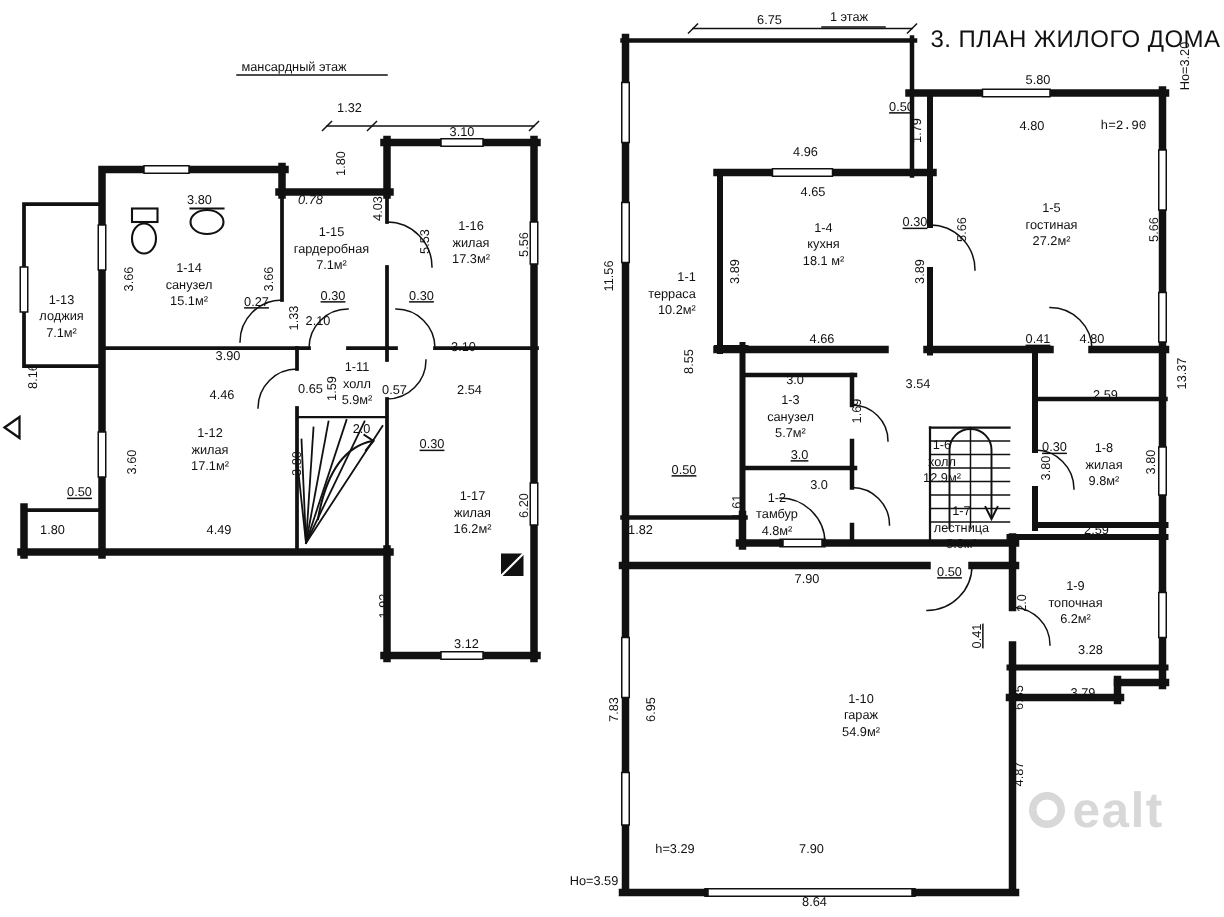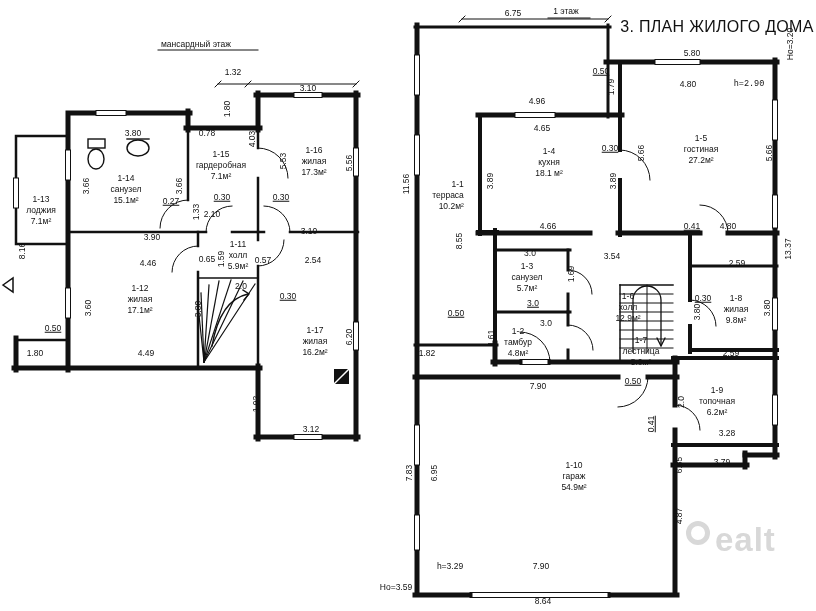--- a/index.html
+++ b/index.html
@@ -16,21 +16,21 @@
   .room { position:absolute; transform:translate(-50%,-50%); text-align:center;
           font-size:8.5px; line-height:1.3; white-space:nowrap; color:#111; }
   .room .rl { display:block; }
 
   .page-title { position:absolute; left:717px; top:27px; transform:translate(-50%,-50%);
                 font-size:16px; letter-spacing:0.3px; white-space:nowrap;text-align:right; }
   .floor-label { position:absolute; transform:translate(-50%,-50%); font-size:8.5px; white-space:nowrap; }
   .floor-label.attic { left:196px; top:44px; }
   .floor-label.first { left:566px; top:11px; }
 
-  .watermark { position:absolute; left:686px; top:521px; display:flex; align-items:flex-start; gap:5px;
+  .watermark { position:absolute; left:686px; top:521px; display:flex; align-items:center; gap:5px;
                color:#d8d8d8; font-weight:bold; font-size:33px; letter-spacing:1px; user-select:none; }
   .watermark .wm-circle { width:24px; height:24px; border:5px solid #d8d8d8; border-radius:50%; }
 </style>
 </head>
 <body>
 
 <div class="canvas">
 
   <svg width="816" height="611" viewBox="0 0 816 611">
     <g stroke="#111" fill="none" stroke-linecap="square">
@@ -276,21 +276,21 @@
         <span class="rl">17.1м²</span>
       </div>
       <div class="room" style="left: 315px; top: 342px;">
         <span class="rl">1-17</span>
         <span class="rl">жилая</span>
         <span class="rl">16.2м²</span>
       </div>
       <span class="txt" style="left: 233px; top: 72px;">1.32</span>
       <span class="txt" style="left: 308px; top: 88px;">3.10</span>
       <span class="txt rot" style="left: 227px; top: 109px;">1.80</span>
-      <span class="txt" style="left: 207px; top: 133px;">0.78</span>
+      <span class="txt" style="left: 207px; top: 133px; font-style: italic;">0.78</span>
       <span class="txt rot" style="left: 252px; top: 139px;">4.03</span>
       <span class="txt" style="left: 133px; top: 133px;">3.80</span>
       <span class="txt rot" style="left: 283px; top: 161px;">5.53</span>
       <span class="txt rot" style="left: 349px; top: 163px;">5.56</span>
       <span class="txt rot" style="left: 86px; top: 186px;">3.66</span>
       <span class="txt rot" style="left: 179px; top: 186px;">3.66</span>
       <span class="txt u" style="left: 171px; top: 201px;">0.27</span>
       <span class="txt" style="left: 212px; top: 214px;">2.10</span>
       <span class="txt rot" style="left: 196px; top: 212px;">1.33</span>
       <span class="txt u" style="left: 222px; top: 197px;">0.30</span>

